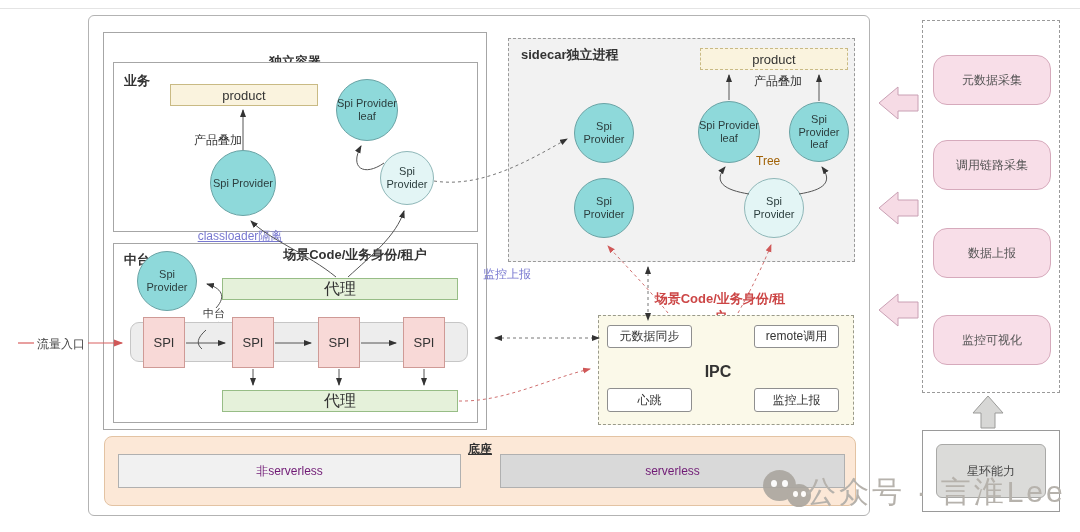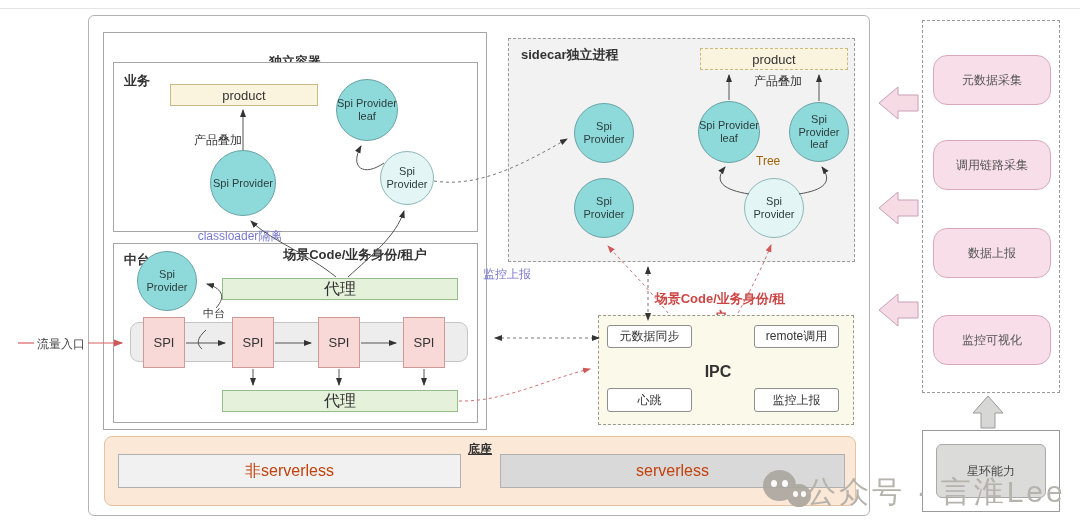--- a/index.html
+++ b/index.html
@@ -29,21 +29,21 @@
   .circ{border-radius:50%;display:flex;align-items:center;justify-content:center;text-align:center;
         font-size:11px;line-height:1.18;color:#2c3e3e;}
   .circ-teal{background:#8ed9da;border:1px solid #6aa3a5;}
   .circ-light{background:#e3f5f5;border:1px solid #8fb7b8;}
   .product{background:#faf3de;border:1px solid #c9ba84;font-size:13px;}
   .product-dashed{background:#faf3de;border:1px dashed #c9ba84;font-size:13px;}
   .proxy{background:#e5f1da;border:1px solid #97bd86;font-size:16px;}
   .pipeline{background:#ededed;border:1px solid #c6c6c6;border-radius:9px;}
   .spi{background:#f8d9d7;border:1px solid #cf9a96;font-size:13px;}
   .ipc-item{background:#fff;border:1px solid #8f8f8f;border-radius:3px;font-size:12px;}
-  .srv{border:1px solid #b0b0b0;font-size:16px;color:#c2410c;}
+  .srv{border:1px solid #b0b0b0;font-size:12px;color:#701a75;}
   .sb-item{left:933px;width:118px;height:50px;background:#f8dee8;border:1px solid #d6aabc;border-radius:14px;
            font-size:12px;color:#555;}
   
   .wm-text{left:806px;top:472px;font-size:30px;letter-spacing:3px;color:#b6b2ac;}
   .wm-bubble{background:#aaa69f;border-radius:50%;position:absolute;}
   .wm-eye{background:#fff;border-radius:50%;position:absolute;width:6px;height:7px;}
   svg.overlay{position:absolute;left:0;top:0;pointer-events:none;}
 </style>
 </head>
 <body>
@@ -58,21 +58,21 @@
   <div class="abs box-title center" style="left:245px;top:40px;width:100px;margin-top:13px;">独立容器</div>
 
   <div class="abs biz-box"></div>
   <div class="abs box-title" style="left:124px;top:72px;">业务</div>
   <div class="abs product center" style="left:170px;top:84px;width:148px;height:22px;">product</div>
   <div class="abs center" style="left:185px;top:132px;width:66px;font-size:12px;">产品叠加</div>
   <div class="abs circ circ-teal" style="left:210px;top:150px;width:66px;height:66px;">Spi Provider</div>
   <div class="abs circ circ-teal" style="left:336px;top:79px;width:62px;height:62px;">Spi Provider leaf</div>
   <div class="abs circ circ-light" style="left:380px;top:151px;width:54px;height:54px;">Spi Provider</div>
 
-  <div class="abs note-blue center" style="left:180px;top:228px;width:120px;">classloader隔离</div>
+  <div class="abs note-blue center" style="left:180px;top:228px;width:120px;text-decoration:underline;">classloader隔离</div>
 
   <div class="abs mid-box"></div>
   <div class="abs box-title" style="left:124px;top:251px;">中台</div>
   <div class="abs circ circ-teal" style="left:137px;top:251px;width:60px;height:60px;">Spi Provider</div>
   <div class="abs t-bold center" style="left:255px;top:246px;width:200px;font-size:13px;">场景Code/业务身份/租户</div>
   <div class="abs proxy center" style="left:222px;top:278px;width:236px;height:22px;">代理</div>
   <div class="abs" style="left:190px;top:307px;width:48px;font-size:11px;text-align:center;line-height:1.25;">
     <div>中台</div>
     <div>默认实现</div>
   </div>

